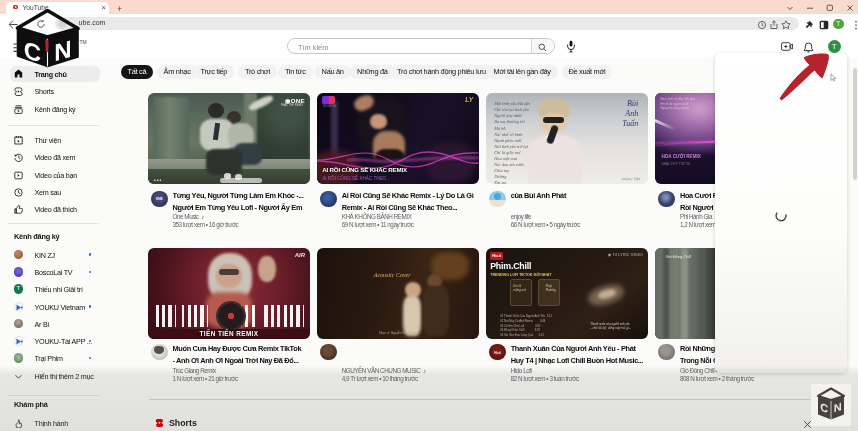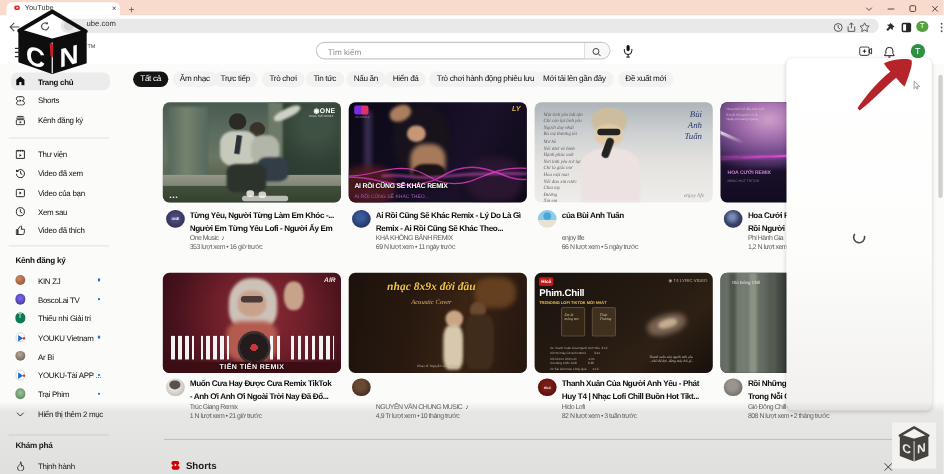--- a/index.html
+++ b/index.html
@@ -135,21 +135,21 @@
     <path d="M4.4 9.4a1.1 1.1 0 0 0 2.2 0" fill="#0f0f0f"></path>
   </svg>
 <div class="abs" style="left:827.5px;top:40px;width:13.4px;height:13.4px;border-radius:50%;background:#2c9141;color:#fff;font-size:8px;font-weight:400;text-align:center;line-height:13.4px;">T</div>
 
 <div class="chip sel" style="left:120.5px">Tất cả</div>
 <div class="chip" style="left:156.5px">Âm nhạc</div>
 <div class="chip" style="left:193.5px">Trực tiếp</div>
 <div class="chip" style="left:238px">Trò chơi</div>
 <div class="chip" style="left:277.9px">Tin tức</div>
 <div class="chip" style="left:314.6px">Nấu ăn</div>
-<div class="chip" style="left:350.1px">Hiển đá</div>
+<div class="chip" style="left:350.1px">Những đá</div>
 <div class="chip" style="left:390.1px">Trò chơi hành động phiêu lưu</div>
 <div class="chip" style="left:486.6px">Mới tải lên gần đây</div>
 <div class="chip" style="left:561.5px">Đề xuất mới</div>
 
 <div id="homesel"></div>
 <svg class="sicon" style="top:69.2px" width="9" height="9" viewBox="0 0 9 9">
     <path d="M4.5 0.6L0.8 3.6v4.8h2.7V5.6h2v2.8h2.7V3.6z" fill="#0f0f0f"></path>
   </svg>
 <div class="sitem" style="top:69.5px;font-weight:700">Trang chủ</div>
 <svg class="sicon" style="top:87px" width="9" height="9" viewBox="0 0 9 9">
@@ -300,21 +300,21 @@
   <div class="abs" style="left:42px;top:42px;width:54px;height:49px;border-radius:38% 38% 0 0;background:#ece2e2;filter:blur(1.2px)"></div>
   <div class="abs" style="left:63px;top:32px;width:7px;height:19px;background:#222;border-radius:3.5px;transform:rotate(20deg);filter:blur(0.4px)"></div>
   <div class="abs" style="left:8px;top:8px;color:#5a5a62;font-size:4.4px;font-style:italic;line-height:6.1px;font-family:'Liberation Serif',serif">Một tình yêu bất tận<br>Chỉ còn lại tình yêu<br>Người duy nhất<br>Ba mẹ thương tôi<br>Mơ hồ<br>Nổi nhớ vô hình<br>Hạnh phúc mới<br>Nơi tình yêu trở lại<br>Chỉ là giấc mơ<br>Hoa một mai<br>Nổi đau xin rước<br>Chia tay<br>Đường<br>Xin em<br>Thuận theo ý trời<br>Một tình yêu bất tận</div>
   <div class="abs" style="right:10px;top:6px;color:#2a3a6a;font-size:8px;font-style:italic;text-align:right;line-height:10px;font-family:'Liberation Serif',serif">Bùi<br>Anh<br>Tuấn</div>
   <div class="abs" style="right:8px;bottom:3px;color:#8a8a92;font-size:5px;font-style:italic;font-family:'Liberation Serif',serif">enjoy life</div>
 </div>
 <div class="cavatar" style="left:489.2px;top:190.9px;background:linear-gradient(180deg,#8ecbe8 55%,#e8e2d4 55%)">
     <div style="width:7px;height:7px;border-radius:50%;background:#4aa8d8;margin:2px auto 0"></div>
   </div>
 <div class="ctitle" style="left:510.7px;top:189.6px">
-    <div>của Bùi Anh Tuấn</div>
+    <div>của Bùi Anh Phát</div>
   </div>
 <div class="cmeta" style="left:510.7px;top:212.5px">enjoy life</div>
 <div class="cmeta" style="left:510.7px;top:221.4px">66 N lượt xem • 5 ngày trước</div>
 
 <div class="thumb" style="left:655.4px;top:93.2px;background:linear-gradient(180deg,#2a1a3e 0%,#1e1230 55%,#120b20 100%)">
   <div class="abs" style="left:-10px;top:-8px;width:120px;height:68px;background:radial-gradient(ellipse at 45% 35%,#d0a0cc 0%,#a671ae 25%,#64407e 55%,rgba(30,18,48,0) 80%);filter:blur(2px)"></div>
   <div class="abs" style="left:70px;top:-6px;width:90px;height:50px;background:radial-gradient(ellipse at 50% 40%,#8a5a9a 0%,#4e3068 50%,rgba(30,18,48,0) 78%);filter:blur(2.5px)"></div>
   <div class="abs" style="left:-4px;top:30px;width:26px;height:2.5px;background:linear-gradient(90deg,#f0e8f0,rgba(240,232,240,0));transform:rotate(24deg);filter:blur(0.6px)"></div>
   <div class="abs" style="left:0px;top:46.5px;width:162px;height:1.8px;background:linear-gradient(90deg,rgba(216,74,208,0.25),#d84ad0 30%,#e87ae0 60%,rgba(216,74,208,0.4));box-shadow:0 0 3px #c84ac0;transform:rotate(-2deg)"></div>
   <div class="abs" style="left:5px;top:4px;color:#d8d0e0;font-size:3px;line-height:4.4px;opacity:0.85">Hoa cưới rơi đầy trên phố<br>Em đi rồi người rơi lệ<br>Ngày em sang ngang</div>
@@ -350,21 +350,20 @@
   </div>
 <div class="cmeta" style="left:172.5px;top:366.5px">Trúc Giang Remix</div>
 <div class="cmeta" style="left:172.5px;top:375.4px">1 N lượt xem • 21 giờ trước</div>
 
 <div class="thumb" style="left:317.2px;top:248.4px;background:linear-gradient(100deg,#1c120c 0%,#2a1a10 40%,#3a2414 62%,#241610 100%)">
   <div class="abs" style="left:114px;top:4px;width:38px;height:28px;border-radius:40%;background:#64401f;filter:blur(2.5px)"></div>
   <div class="abs" style="left:88px;top:34px;width:16px;height:16px;border-radius:50%;background:#caa584;filter:blur(0.8px)"></div>
   <div class="abs" style="left:86px;top:48px;width:18px;height:40px;border-radius:30%;background:#d8c9ae;filter:blur(1.4px)"></div>
   <div class="abs" style="left:110px;top:26px;width:15px;height:15px;border-radius:50%;background:#6a4a30;filter:blur(0.8px)"></div>
   <div class="abs" style="left:106px;top:38px;width:26px;height:50px;border-radius:25%;background:#3f2c1a;filter:blur(1px)"></div>
-  <div class="abs" style="left:0;top:8px;width:150px;text-align:center;color:#f0c244;font-size:10.5px;font-style:italic;font-weight:700;font-family:'Liberation Serif',serif;text-shadow:0 0 2px rgba(0,0,0,0.6)">nhạc 8x9x đời đầu</div>
   <div class="abs" style="left:0;top:24px;width:150px;text-align:center;color:#dfb46a;font-size:6px;font-style:italic;font-family:'Liberation Serif',serif">Acoustic Cover</div>
   <div class="abs" style="left:0;bottom:4px;width:162px;text-align:center;color:#b8a890;font-size:3px">Nhạc sĩ: Nguyễn Văn Chung</div>
 </div>
 <div class="cavatar" style="left:320.2px;top:343.8px;background:radial-gradient(circle at 45% 40%,#6a4a34 30%,#2e1d12)"></div>
 <div class="ctitle" style="left:341.7px;top:343.4px">
   </div>
 <div class="cmeta" style="left:341.7px;top:366.5px">NGUYỄN VĂN CHUNG MUSIC &nbsp;♪</div>
 <div class="cmeta" style="left:341.7px;top:375.4px">4,9 Tr lượt xem • 10 tháng trước</div>
 
 <div class="thumb" style="left:486.2px;top:248.4px;background:linear-gradient(140deg,#1a130e 0%,#241a12 45%,#2e2014 70%,#16100c 100%)">
@@ -379,21 +378,21 @@
   <div class="abs" style="left:14px;top:66px;color:#b8b0a4;font-size:2.8px;line-height:4.6px">01 Thanh Xuân Của Người Anh Yêu &nbsp;3:12<br>02 Nơi Này Có Anh Remix &nbsp;&nbsp;&nbsp;&nbsp;&nbsp;&nbsp;&nbsp;&nbsp;3:44<br>03 Có Em Chờ Lofi &nbsp;&nbsp;&nbsp;&nbsp;&nbsp;&nbsp;&nbsp;&nbsp;&nbsp;&nbsp;&nbsp;&nbsp;&nbsp;4:05<br>04 Răng Khôn Chill &nbsp;&nbsp;&nbsp;&nbsp;&nbsp;&nbsp;&nbsp;&nbsp;&nbsp;&nbsp;&nbsp;&nbsp;3:28<br>05 Sài Gòn Đau Lòng Quá &nbsp;&nbsp;&nbsp;&nbsp;&nbsp;&nbsp;4:12</div>
   <div class="abs" style="left:102px;top:38px;width:36px;height:18px;border-radius:45%;background:#8a7260;filter:blur(2.5px);transform:rotate(-16deg);opacity:0.8"></div>
   <div class="abs" style="left:112px;top:42px;width:18px;height:8px;border-radius:45%;background:#c4ac90;filter:blur(1.6px);transform:rotate(-16deg)"></div>
   <div class="abs" style="left:104px;top:74px;color:#d8cdb8;font-size:3.2px;font-style:italic;font-family:'Liberation Serif',serif">Thanh xuân của người anh yêu<br>...chứ đã đợi, đừng mãy hỏi gì...</div>
 </div>
 <div class="cavatar" style="left:489.2px;top:343.8px;background:radial-gradient(circle at 50% 45%,#7a1a14 35%,#3c0d0a)">
     <div style="color:#fff;font-size:3px;font-weight:700;text-align:center;margin-top:6.8px">Hicô</div>
   </div>
 <div class="ctitle" style="left:510.7px;top:343.4px">
     <div>Thanh Xuân Của Người Anh Yêu - Phát</div>
-    <div>Huy T4 | Nhạc Lofi Chill Buồn Hot Tikt...</div>
+    <div>Huy T4 | Nhạc Lofi Chill Buồn Hot Music...</div>
   </div>
 <div class="cmeta" style="left:510.7px;top:366.5px">Hido Lofi</div>
 <div class="cmeta" style="left:510.7px;top:375.4px">82 N lượt xem • 3 tuần trước</div>
 
 <div class="thumb" style="left:655.4px;top:248.4px;background:#0a0a0a">
   <div class="abs" style="left:0;top:0;width:70px;height:91px;background:linear-gradient(90deg,#636a61 0%,#767e73 30%,#646c62 55%,#3f453e 80%,#111109 100%)"></div>
   <div class="abs" style="left:8px;top:0px;width:6px;height:91px;background:#4e564c;filter:blur(0.9px)"></div>
   <div class="abs" style="left:26px;top:0px;width:7px;height:91px;background:#8a9286;filter:blur(0.9px)"></div>
   <div class="abs" style="left:44px;top:0px;width:6px;height:91px;background:#545c52;filter:blur(0.9px)"></div>
   <div class="abs" style="left:10px;top:6px;color:#e8e8e0;font-size:4px">Gió Đông Chill</div>

